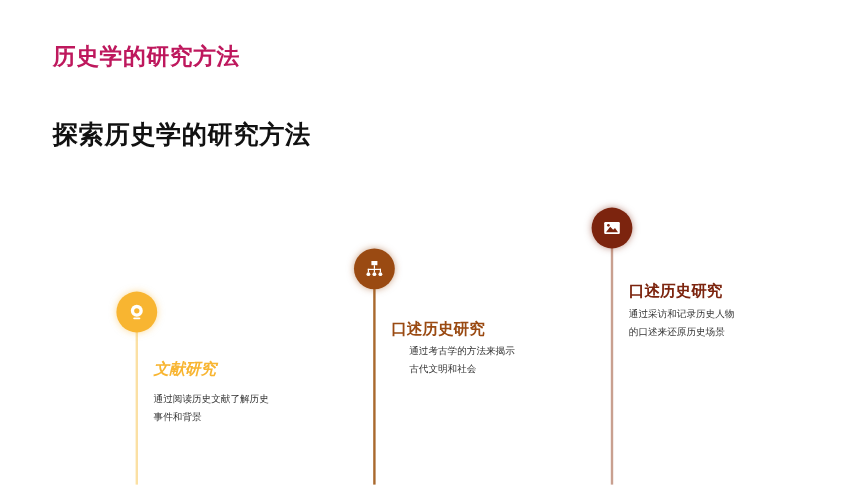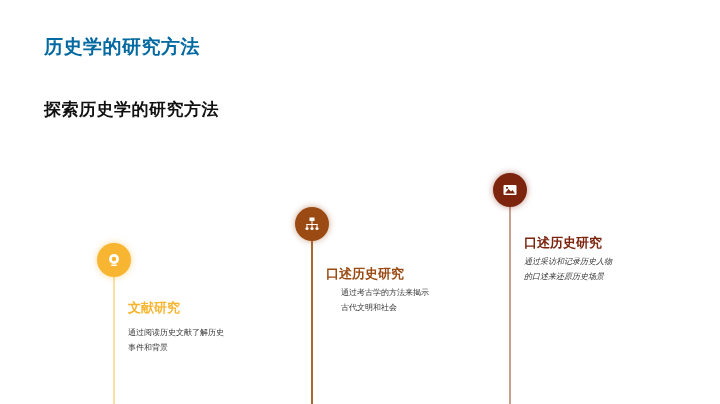--- a/index.html
+++ b/index.html
@@ -1,25 +1,25 @@
 <!DOCTYPE html>
 <html><head>
 <meta charset="utf-8">
 <style>
   html, body { margin:0; padding:0; }
   body {
     width:720px; height:404px; overflow:hidden; background:#ffffff; position:relative;
     font-family: "DejaVu Sans", "Liberation Sans", sans-serif;
   }
   .title {
-    position:absolute; left:44px; top:34px; font-size:19px; font-weight:bold; color:#0369a1;
+    position:absolute; left:44px; top:34px; font-size:19px; font-weight:bold; color:#be185d;
     letter-spacing:0.5px;
   }
   .subtitle {
-    position:absolute; left:44px; top:98px; font-size:17px; font-weight:bold; color:#111;
+    position:absolute; left:44px; top:98px; font-size:21px; font-weight:bold; color:#111;
     letter-spacing:0.5px;
   }
   .line { position:absolute; width:2px; bottom:0; }
   .node {
     position:absolute; width:34px; height:34px; border-radius:50%;
     display:flex; align-items:center; justify-content:center;
   }
   .node svg { width:16px; height:16px; }
   .step-title { position:absolute; font-size:13px; font-weight:bold; }
   .step-desc {
@@ -34,21 +34,21 @@
 
 <div>
   <div class="line" style="left:113px; top:270px; background:#fbe0a4;"></div>
   <div class="node" style="left:97px; top:243px; background:#f8b531; box-shadow:0 0 6px rgba(248,181,49,0.5);">
     <svg viewBox="0 0 16 16">
       <circle cx="8" cy="7" r="5" fill="#fff"></circle>
       <circle cx="8" cy="7" r="2.2" fill="#f8b531"></circle>
       <rect x="5" y="12.5" width="6" height="1.6" rx="0.8" fill="#fff"></rect>
     </svg>
   </div>
-  <div class="step-title" style="left:128px; top:299px; color:#f8b531;">文献研究</div>
+  <div class="step-title" style="left:128px; top:299px; color:#f8b531;font-style:italic;">文献研究</div>
   <div class="step-desc" style="left:128px; top:325px;">通过阅读历史文献了解历史事件和背景</div>
 </div>
 
 <div>
   <div class="line" style="left:311px; top:235px; background:#a9692e;"></div>
   <div class="node" style="left:295px; top:207px; background:#9a4a12; box-shadow:0 0 6px rgba(154,74,18,0.5);">
     <svg viewBox="0 0 16 16">
       <rect x="5.5" y="1.5" width="5" height="3.5" fill="#fff"></rect>
       <rect x="7.5" y="5" width="1" height="3" fill="#fff"></rect>
       <rect x="2.5" y="8" width="11" height="1" fill="#fff"></rect>
@@ -67,14 +67,14 @@
 <div>
   <div class="line" style="left:509px; top:200px; background:#c9a090;"></div>
   <div class="node" style="left:493px; top:173px; background:#7c240e; box-shadow:0 0 6px rgba(124,36,14,0.5);">
     <svg viewBox="0 0 16 16">
       <rect x="1.5" y="3" width="13" height="10" rx="1" fill="#fff"></rect>
       <path d="M3 11.5 L6.5 7 L9 9.5 L10.5 8 L13 11.5 Z" fill="#7c240e"></path>
       <circle cx="5" cy="5.8" r="1.1" fill="#7c240e"></circle>
     </svg>
   </div>
   <div class="step-title" style="left:524px; top:234px; color:#7c240e;">口述历史研究</div>
-  <div class="step-desc" style="left:524px; top:254px; width:90px;font-style:italic;">通过采访和记录历史人物的口述来还原历史场景</div>
+  <div class="step-desc" style="left:524px; top:254px; width:90px;">通过采访和记录历史人物的口述来还原历史场景</div>
 </div>
 
 </body></html>

